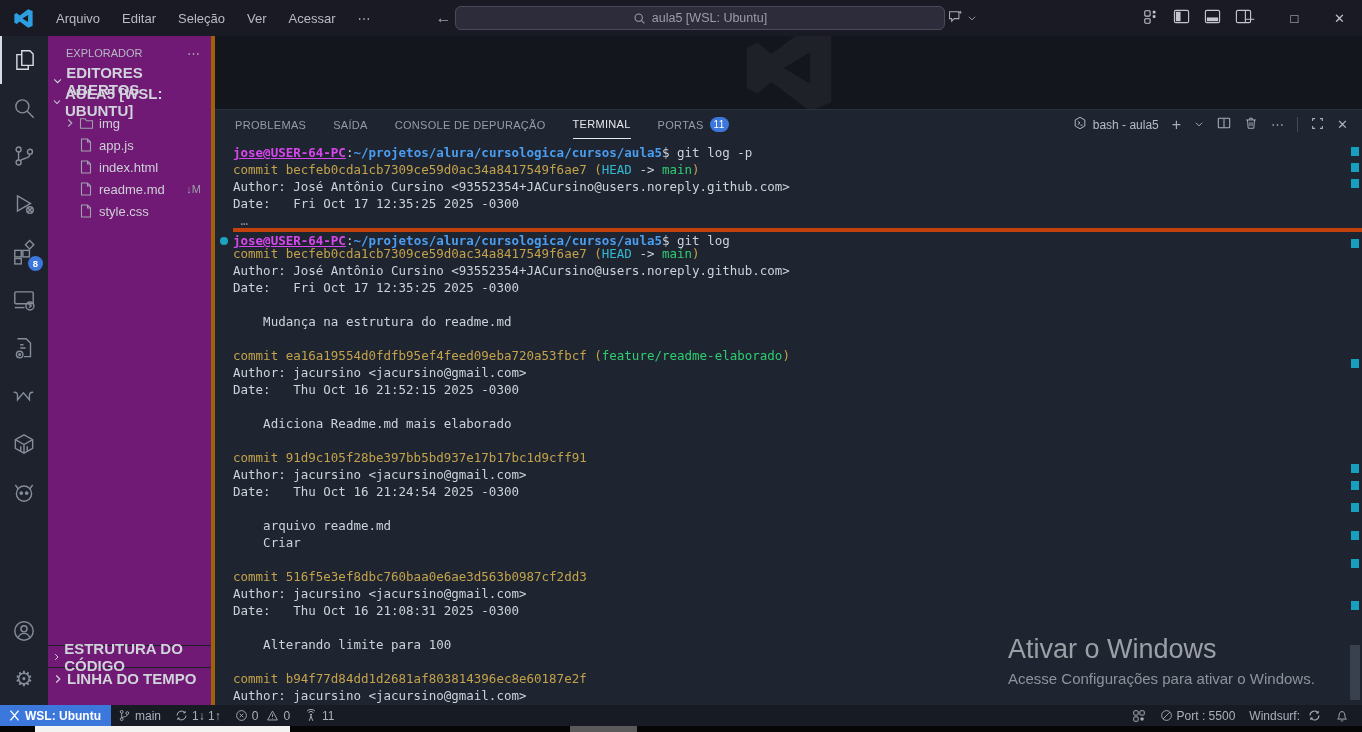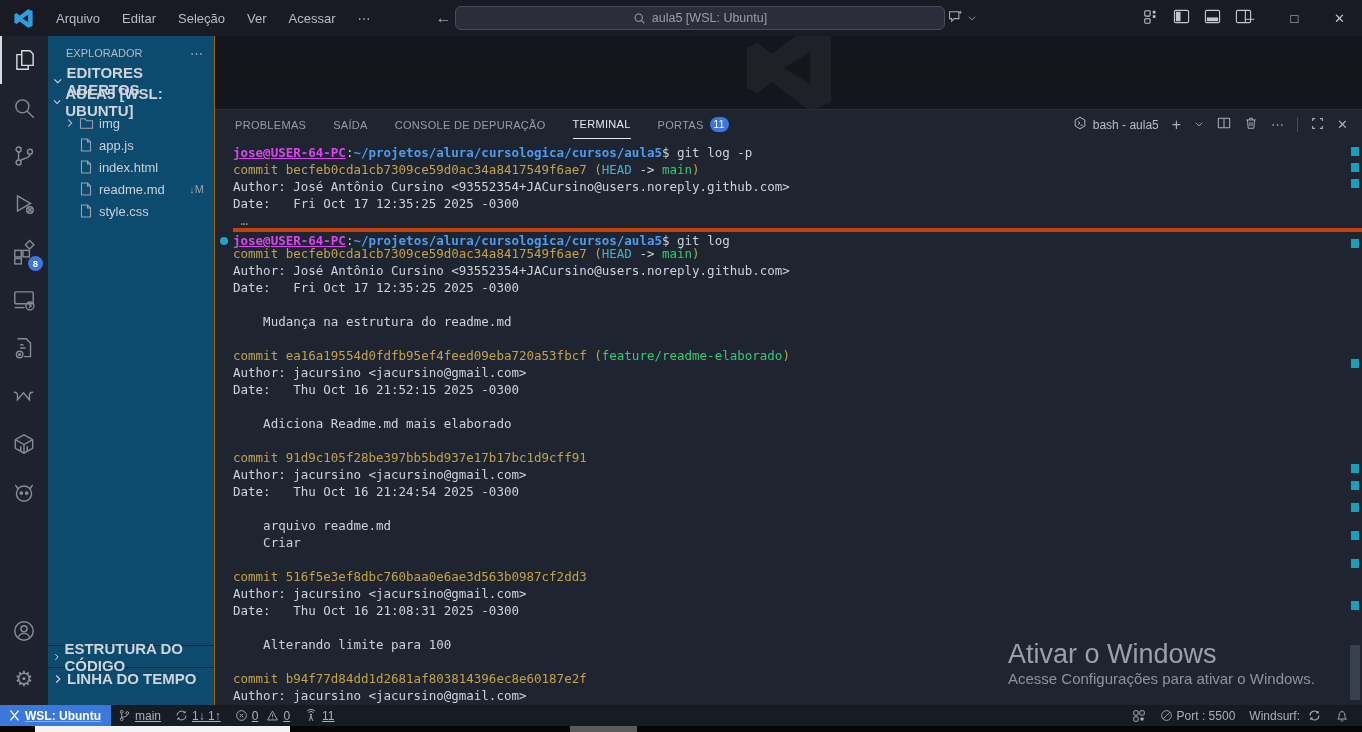--- a/index.html
+++ b/index.html
@@ -26,21 +26,21 @@
 
   
   .activitybar { width:48px; height:100%; background:#1e222c; display:flex; flex-direction:column; align-items:center; position:relative; }
   .act-item { width:48px; height:48px; display:flex; align-items:center; justify-content:center; position:relative; color:#858c9a; }
   .act-item.active { color:#d8dce2; border-left:2px solid #d8dce2; }
   .act-item svg { stroke:currentColor; fill:none; stroke-width:1.3; }
   .act-badge { position:absolute; right:5px; bottom:5px; min-width:15px; height:15px; border-radius:8px; background:#3c78dc; color:#fff; font-size:9.5px; display:flex; align-items:center; justify-content:center; padding:0 3px; font-weight:bold; }
   .act-bottom { position:absolute; bottom:2px; left:0; width:48px; display:flex; flex-direction:column; align-items:center; }
 
   
-  .sidebar { width:167px; height:100%; background:#0c4a6e; position:relative; color:#c8ccd4; border-right:1px solid #a16207; }
+  .sidebar { width:167px; height:100%; background:#701a75; position:relative; color:#c8ccd4; border-right:4px solid #a16207; }
   .sb-header { height:34px; display:flex; align-items:center; justify-content:space-between; padding:0 10px 0 18px; font-size:11px; color:#b6bac2; }
   .sb-kebab { color:#b6bac2; font-size:13px; letter-spacing:1px; }
   .sb-section { height:21px; display:flex; align-items:center; gap:2px; font-size:15px; font-weight:bold; color:#d0d3d9; padding-left:3px; }
   .tree { }
   .tree-row { height:22px; display:flex; align-items:center; font-size:13px; color:#ccd0d6; position:relative; }
   .tree-row .chev { width:16px; display:flex; justify-content:center; margin-left:14px; }
   .tree-row .no-chev { width:16px; margin-left:14px; }
   .tree-row .ficon { width:16px; display:flex; justify-content:center; margin-right:5px; }
   .tree-badge { position:absolute; right:10px; font-size:11px; color:#9ba1ab; }
   .sb-bottom { position:absolute; bottom:16px; left:0; width:100%; }
@@ -74,24 +74,24 @@
   .c-c { color:#33b8d0; }
   .c-G { color:#2ecc71; }
   .c-x { color:#868c96; }
   .term-scroll { position:absolute; top:29px; right:0; width:14px; bottom:0; }
   .sc-mark { position:absolute; right:3px; width:8px; height:9px; background:#17a0bd; }
   .sc-thumb { position:absolute; right:2px; width:10px; height:55px; background:#39414f; bottom:5px; }
 
   
   .win-watermark { position:absolute; left:793px; bottom:18px; color:#90959c; pointer-events:none; }
   .win-watermark .l1 { font-size:27px; font-weight:300; color:#9ba0a6; }
-  .win-watermark .l2 { font-size:15px; color:#8e939b; }
-
-  
-  .statusbar { position:absolute; left:0; top:705px; width:1362px; height:21px; background:#171b24; color:#aab0ba; font-size:12px; display:flex; align-items:center; z-index:30;text-decoration:underline; }
+  .win-watermark .l2 { font-size:15px; color:#8e939b; margin-top:5px; }
+
+  
+  .statusbar { position:absolute; left:0; top:705px; width:1362px; height:21px; background:#171b24; color:#aab0ba; font-size:12px; display:flex; align-items:center; z-index:30; }
   .st-item { display:flex; align-items:center; gap:4px; padding:0 7px; height:100%; }
   .st-remote { background:#3c78dc; color:#fff; padding:0 10px 0 8px; font-weight:bold; }
   .st-right { position:absolute; right:6px; display:flex; align-items:center; height:100%; }
   .st-icon { display:flex; align-items:center; }
 
   
   .bottomstrip { position:absolute; left:0; top:726px; width:1362px; height:6px; background:#060606; }
   .strip-seg-white { position:absolute; left:35px; top:0; width:255px; height:6px; background:#f3f3f1; }
   .strip-seg-gray { position:absolute; left:570px; top:0; width:67px; height:6px; background:#5a5a5a; }
 </style>

